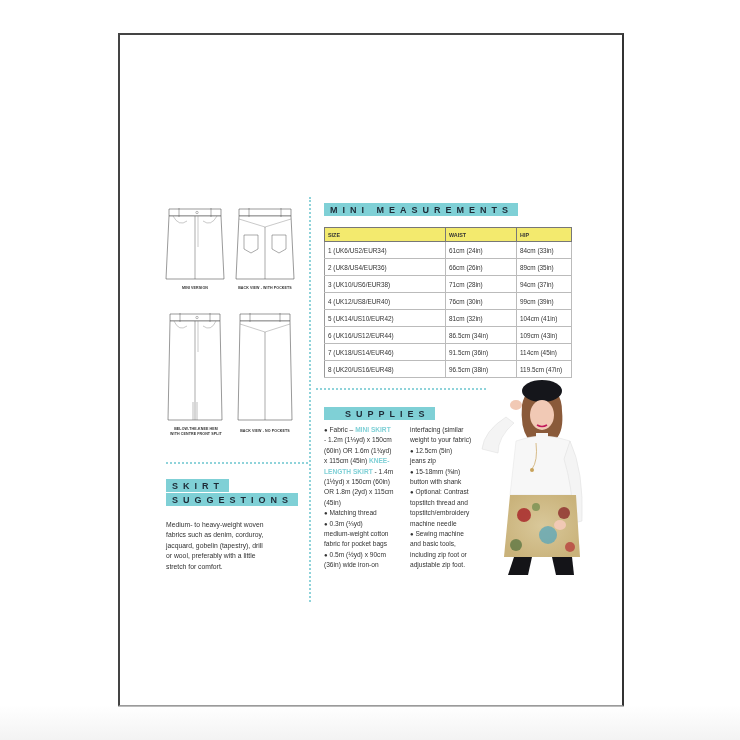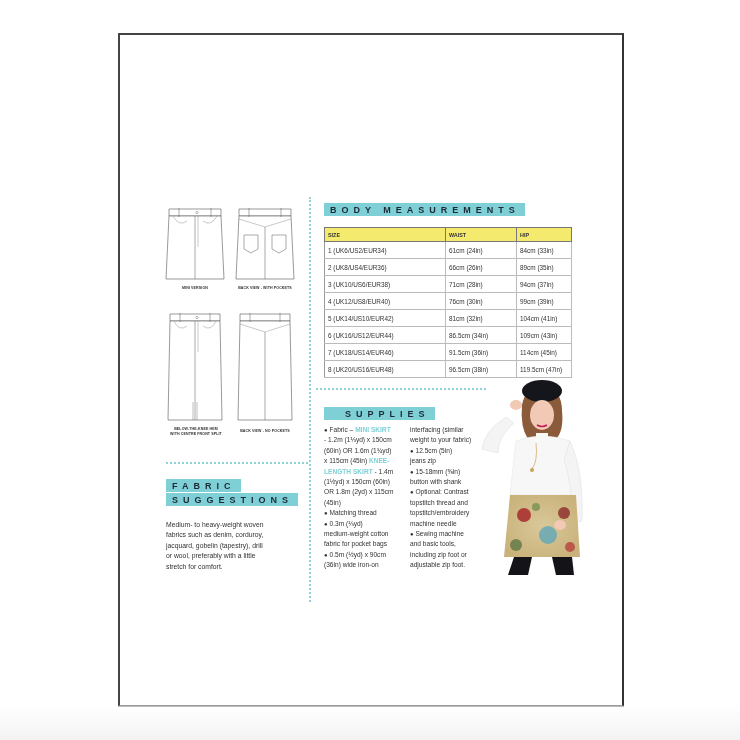--- a/index.html
+++ b/index.html
@@ -125,21 +125,21 @@
       <line x1="15" y1="3" x2="15" y2="12" stroke="#555" stroke-width="0.5"></line>
       <line x1="45" y1="3" x2="45" y2="12" stroke="#555" stroke-width="0.5"></line>
     </svg>
   </div>
   <div class="caption" style="left:110px;top:394px;width:70px;">Back view - no pockets</div>
 
   <div class="vdots" style="left:189px;top:162px;height:405px;"></div>
   <div class="hdots" style="left:46px;top:427px;width:142px;"></div>
   <div class="hdots" style="left:196px;top:353px;width:170px;"></div>
 
-  <div class="tag" style="left:204px;top:168px;">BODY MEASUREMENTS</div>
+  <div class="tag" style="left:204px;top:168px;">MINI MEASUREMENTS</div>
 
   <table class="meas">
     <thead>
       <tr>
         <th class="col-size">SIZE</th>
         <th class="col-waist">WAIST</th>
         <th>HIP</th>
       </tr>
     </thead>
     <tbody>
@@ -258,21 +258,21 @@
       <circle cx="94" cy="172" r="5" fill="#b63a3a" opacity="0.75"></circle>
       <circle cx="60" cy="132" r="4" fill="#6b8a4a" opacity="0.7"></circle>
 
       <ellipse cx="84" cy="150" rx="6" ry="5" fill="#f1c9b5"></ellipse>
 
       <path d="M38 182 L32 200 L52 200 L56 182 Z" fill="#141418"></path>
       <path d="M76 182 L80 200 L98 200 L96 182 Z" fill="#141418"></path>
     </svg>
   </div>
 
-  <div class="tag" style="left:46px;top:444px;">FABRIC</div>
+  <div class="tag" style="left:46px;top:444px;">SKIRT</div>
   <div class="tag" style="left:46px;top:458px;">SUGGESTIONS</div>
 
   <div class="fabric-text">
     <div class="line">Medium- to heavy-weight woven</div>
     <div class="line">fabrics such as denim, corduroy,</div>
     <div class="line">jacquard, gobelin (tapestry), drill</div>
     <div class="line">or wool, preferably with a little</div>
     <div class="line">stretch for comfort.</div>
   </div>
 

